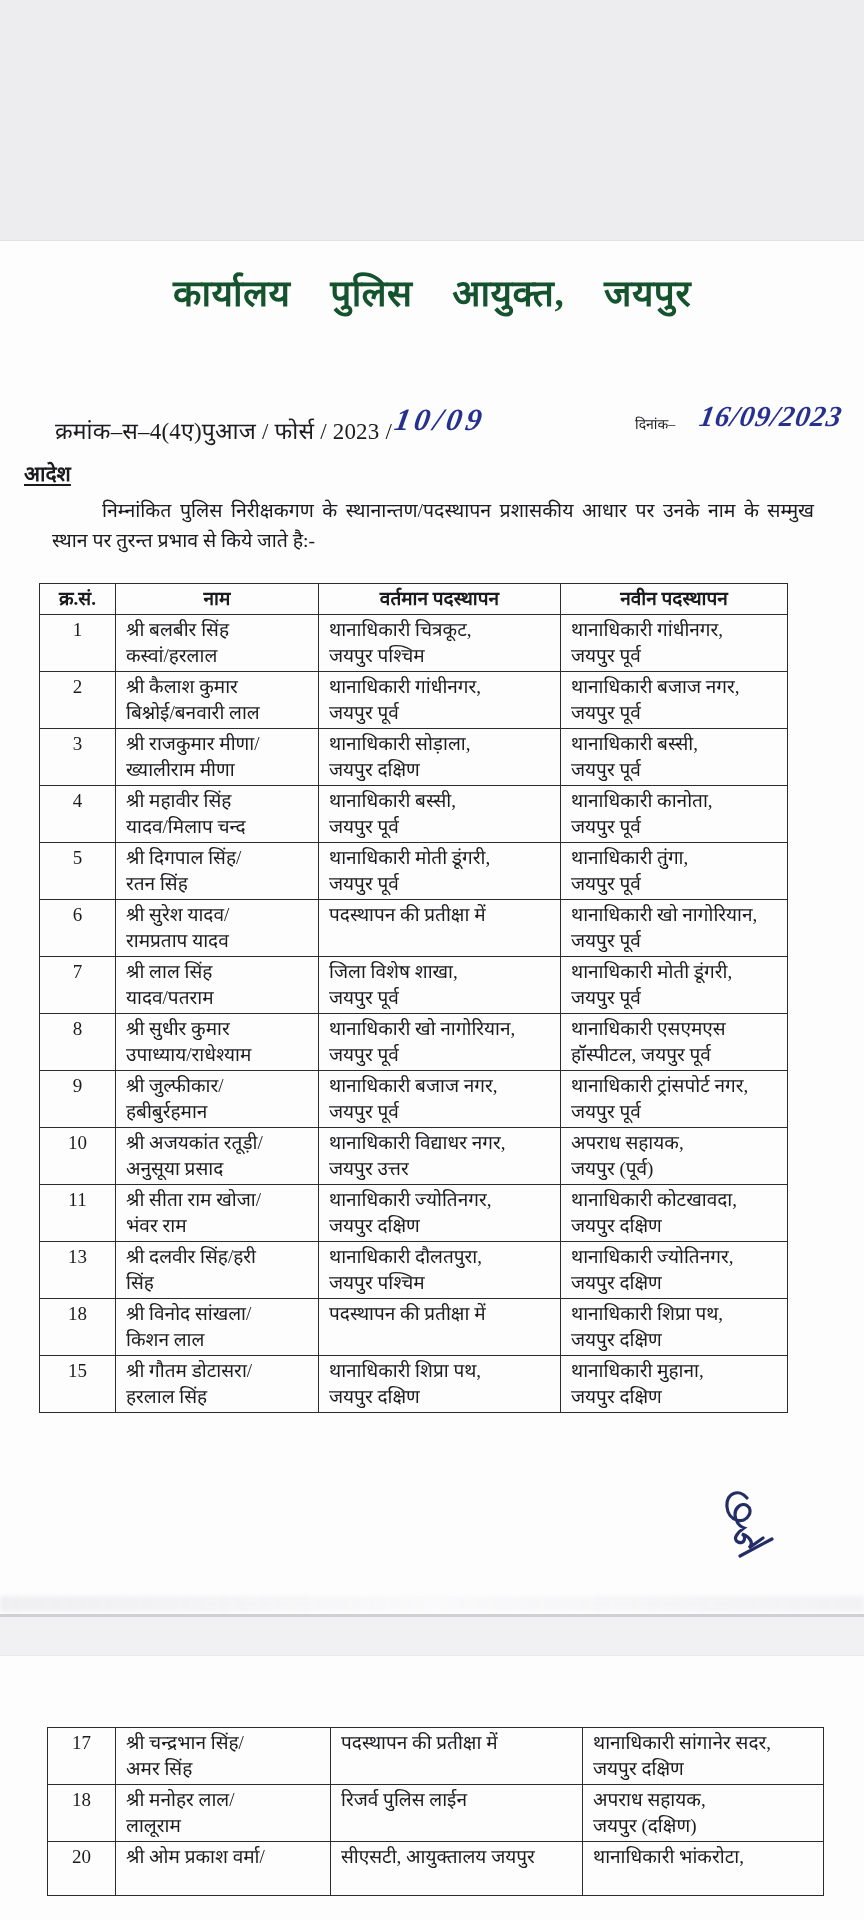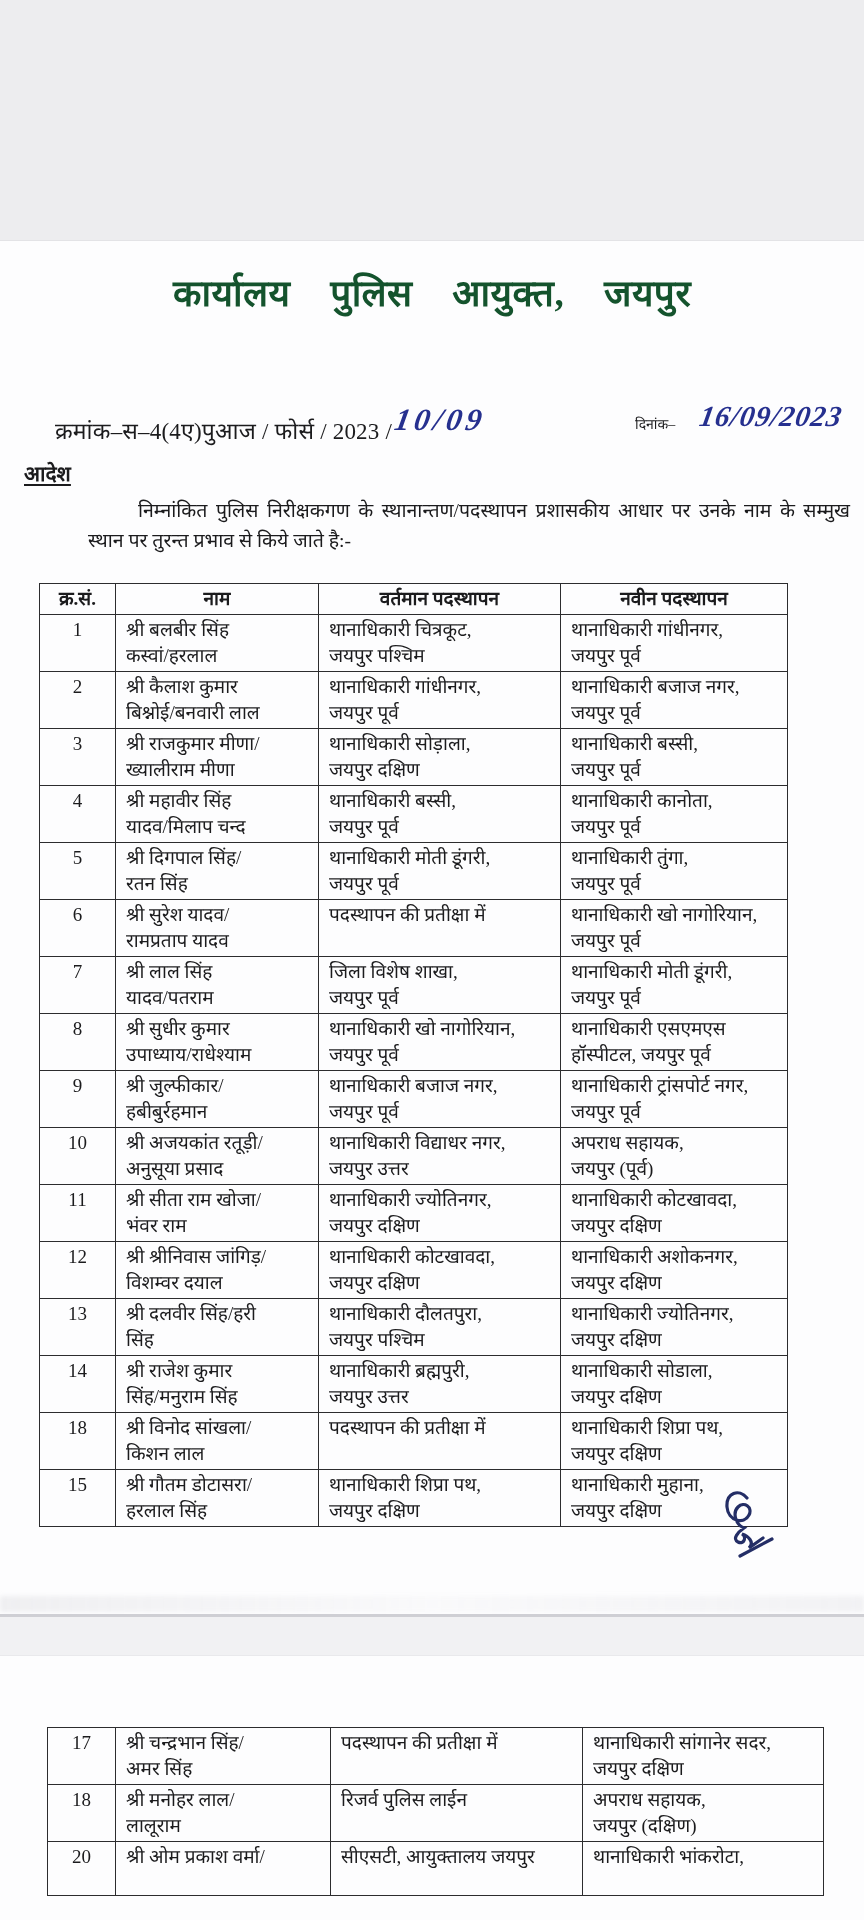--- a/index.html
+++ b/index.html
@@ -28,21 +28,21 @@
   }
   .ref-number { position:absolute; left:340px; top:0; font-size:31px; letter-spacing:4px; }
   .date-label { position:absolute; left:580px; top:12px; font-size:14px; }
   .date-value { position:absolute; left:645px; top:-2px; font-size:29px; letter-spacing:1px; white-space:nowrap; }
   .order-heading {
     position:absolute; top:459px; left:0; width:837px; text-align:left;
     font-size:21px; font-weight:bold; text-decoration:underline; text-underline-offset:3px;margin-left:24px;
   }
   .intro {
     position:absolute; top:496px; left:52px; width:762px;
-    font-size:19.5px; line-height:1.52; text-align:justify; text-indent:50px;margin-left:36px;
+    font-size:19.5px; line-height:1.52; text-align:justify; text-indent:50px;
   }
   table { border-collapse:collapse; table-layout:fixed;margin-left:14px; }
   .table1 { position:absolute; top:583px; left:25px; width:748px; }
   .table2 { position:absolute; top:1727px; left:33px; width:776px; }
   th, td { border:1.6px solid #2c2c2e; font-size:19px; vertical-align:top; overflow:hidden; }
   th { font-weight:bold; padding:2px 4px 3px; line-height:25px; text-align:center; }
   td { padding:2px 6px 3px 10px; line-height:25.5px; white-space:pre-line; height:48px; }
   td.c-sn { text-align:center; padding-left:2px; padding-right:2px; }
   .sig {
     position:absolute; left:695px; top:1486px; width:110px; height:95px;
@@ -185,44 +185,26 @@
         <tr>
           <td class="c-sn">11</td>
           <td class="c-txt">श्री सीता राम खोजा/
 भंवर राम</td>
           <td class="c-txt">थानाधिकारी ज्योतिनगर,
 जयपुर दक्षिण</td>
           <td class="c-txt">थानाधिकारी कोटखावदा,
 जयपुर दक्षिण</td>
         </tr>
         <tr>
-          <td class="c-sn">12</td>
-          <td class="c-txt">श्री श्रीनिवास जांगिड़/
-विशम्वर दयाल</td>
-          <td class="c-txt">थानाधिकारी कोटखावदा,
-जयपुर दक्षिण</td>
-          <td class="c-txt">थानाधिकारी अशोकनगर,
-जयपुर दक्षिण</td>
-        </tr>
-        <tr>
           <td class="c-sn">13</td>
           <td class="c-txt">श्री दलवीर सिंह/हरी
 सिंह</td>
           <td class="c-txt">थानाधिकारी दौलतपुरा,
 जयपुर पश्चिम</td>
           <td class="c-txt">थानाधिकारी ज्योतिनगर,
-जयपुर दक्षिण</td>
-        </tr>
-        <tr>
-          <td class="c-sn">14</td>
-          <td class="c-txt">श्री राजेश कुमार
-सिंह/मनुराम सिंह</td>
-          <td class="c-txt">थानाधिकारी ब्रह्मपुरी,
-जयपुर उत्तर</td>
-          <td class="c-txt">थानाधिकारी सोडाला,
 जयपुर दक्षिण</td>
         </tr>
         <tr>
           <td class="c-sn">18</td>
           <td class="c-txt">श्री विनोद सांखला/
 किशन लाल</td>
           <td class="c-txt">पदस्थापन की प्रतीक्षा में</td>
           <td class="c-txt">थानाधिकारी शिप्रा पथ,
 जयपुर दक्षिण</td>
         </tr>

